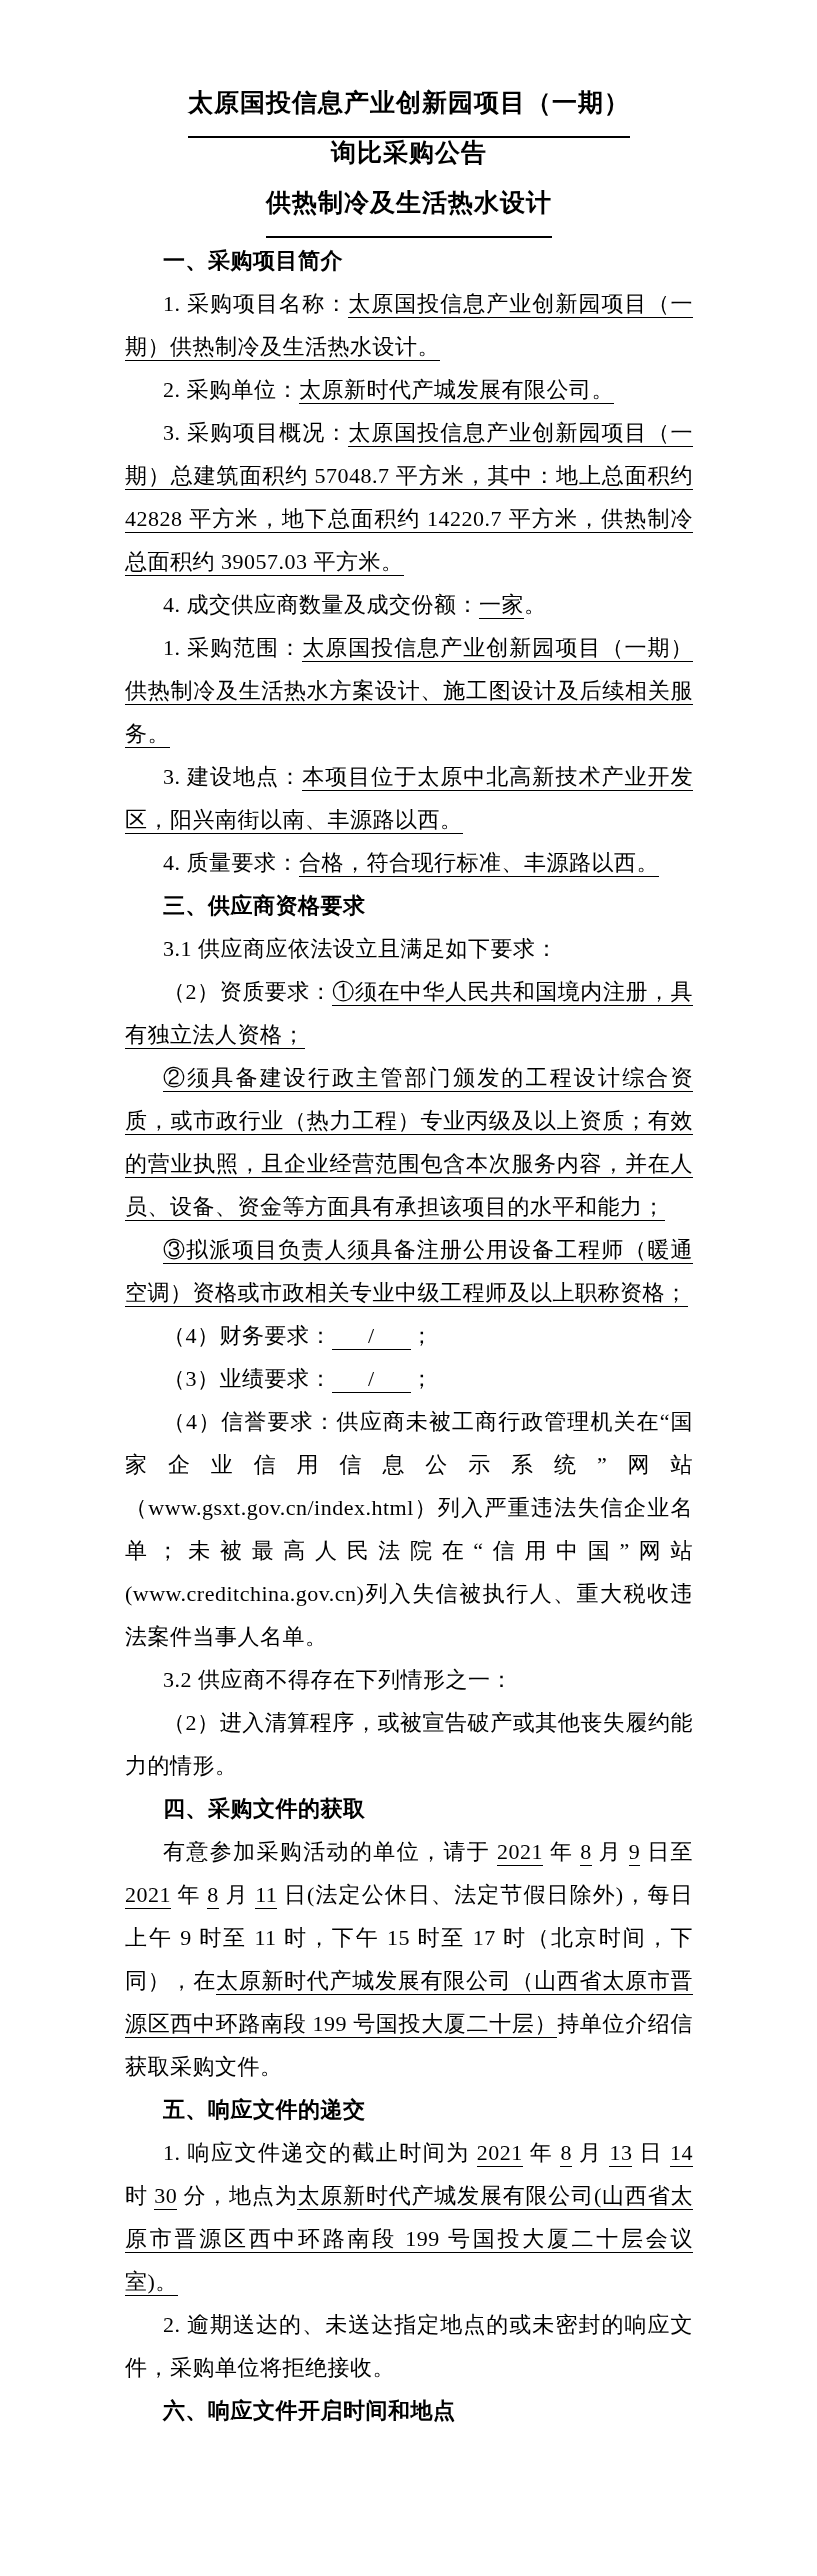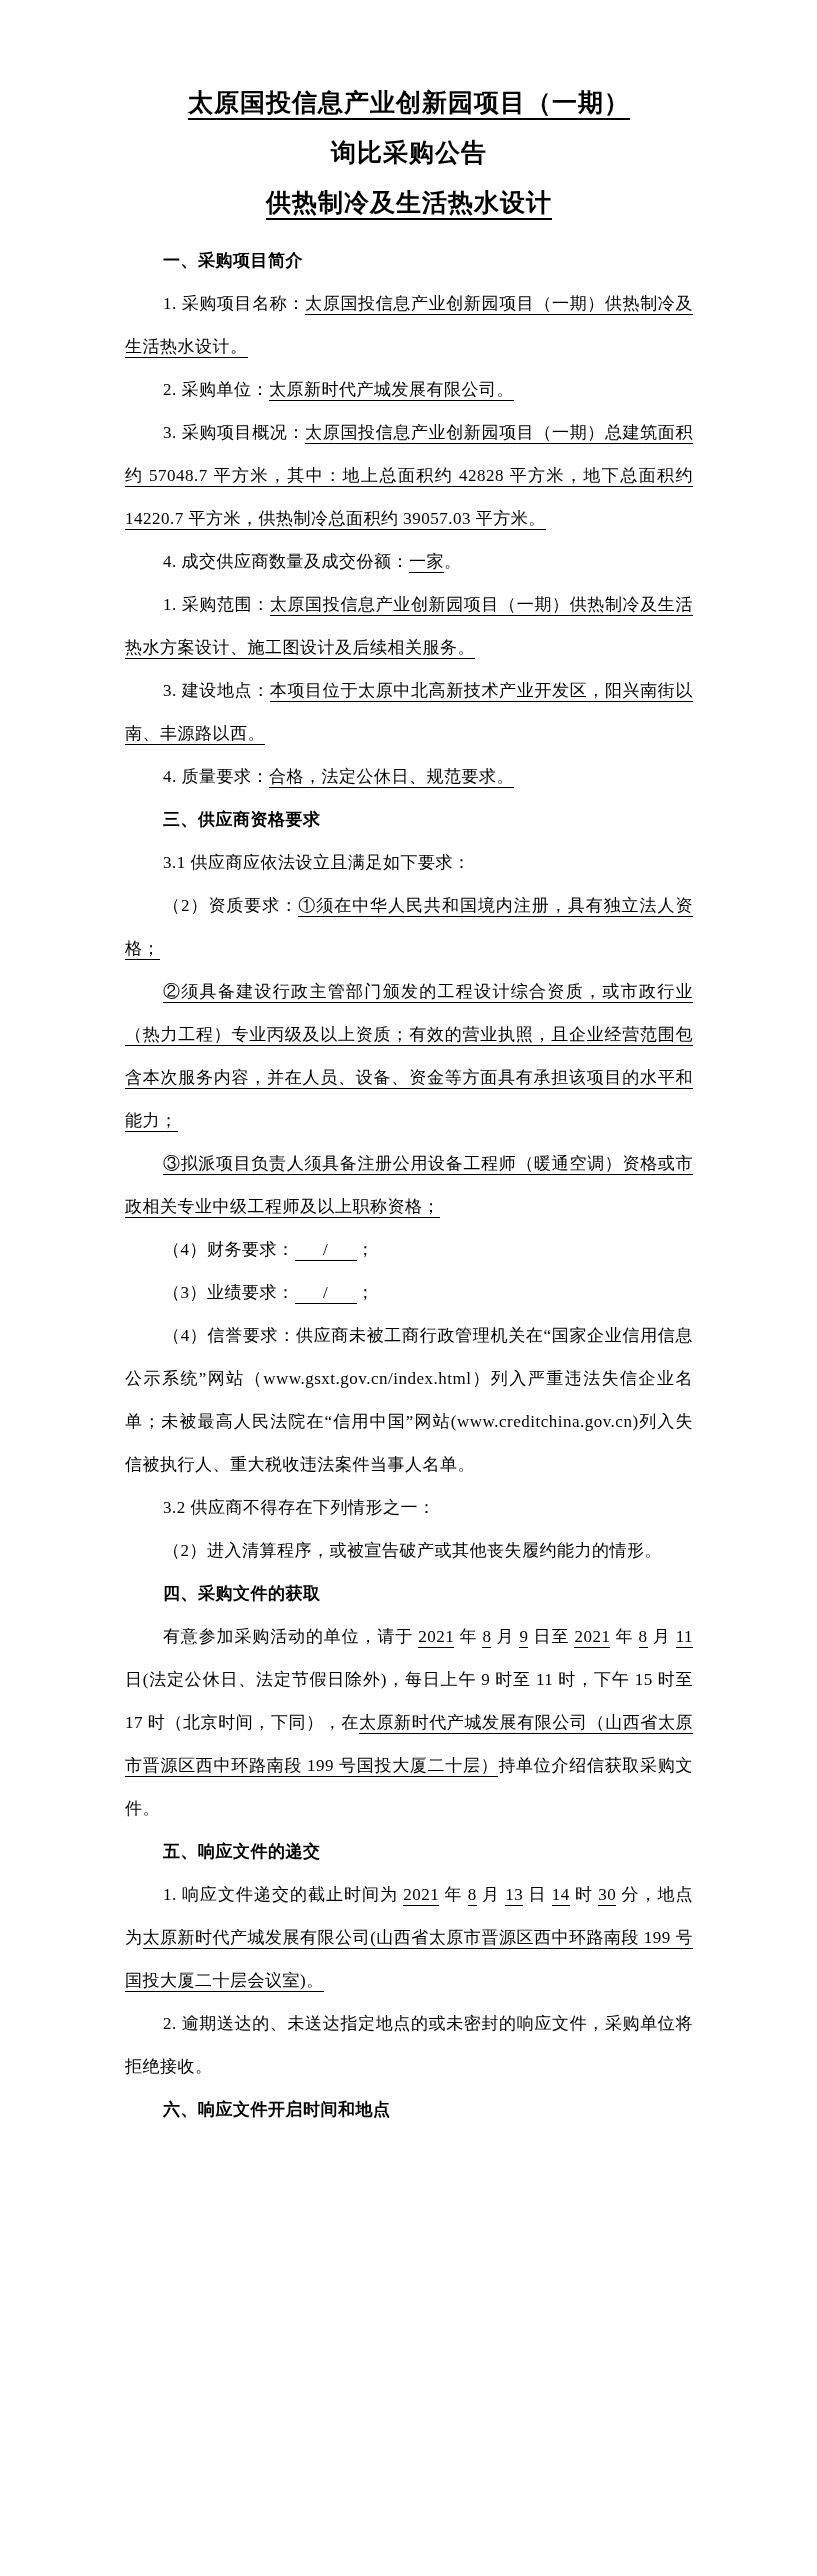--- a/index.html
+++ b/index.html
@@ -24,28 +24,28 @@
   }
   .title-line {
     font-size: 25px;
     font-weight: bold;
     line-height: 50px;
     letter-spacing: 1px;
     margin: 0;
   }
   .title-u {
     border-bottom: 2.1px solid #000;
-    padding-bottom: 2px;
+    padding-bottom: 20px;
   }
   .doc-body {
     margin-top: 11.3px;
   }
   .doc-body p {
     margin: 0;
-    font-size: 17px;
+    font-size: 22px;
     line-height: 43px;
     text-indent: 38px;
     text-align: justify;
     letter-spacing: 0.5px;
   }
   .doc-body p.heading {
     font-weight: bold;
     text-align: left;
   }
   .doc-body span.u {
@@ -63,21 +63,21 @@
     <div class="title-line"><span class="title-u">供热制冷及生活热水设计</span></div>
   </div>
   <div class="doc-body">
       <p class="heading"><span class="plain">一、采购项目简介</span></p>
       <p class="para"><span class="plain">1. 采购项目名称：</span><span class="u">太原国投信息产业创新园项目（一期）供热制冷及生活热水设计。</span></p>
       <p class="para"><span class="plain">2. 采购单位：</span><span class="u">太原新时代产城发展有限公司。</span></p>
       <p class="para"><span class="plain">3. 采购项目概况：</span><span class="u">太原国投信息产业创新园项目（一期）总建筑面积约 57048.7 平方米，其中：地上总面积约 42828 平方米，地下总面积约 14220.7 平方米，供热制冷总面积约 39057.03 平方米。</span></p>
       <p class="para"><span class="plain">4. 成交供应商数量及成交份额：</span><span class="u">一家</span><span class="plain">。</span></p>
       <p class="para"><span class="plain">1. 采购范围：</span><span class="u">太原国投信息产业创新园项目（一期）供热制冷及生活热水方案设计、施工图设计及后续相关服务。</span></p>
       <p class="para"><span class="plain">3. 建设地点：</span><span class="u">本项目位于太原中北高新技术产业开发区，阳兴南街以南、丰源路以西。</span></p>
-      <p class="para"><span class="plain">4. 质量要求：</span><span class="u">合格，法定公休日、规范要求。</span></p>
+      <p class="para"><span class="plain">4. 质量要求：</span><span class="u">合格，符合现行标准、丰源路以西。</span></p>
       <p class="heading"><span class="plain">三、供应商资格要求</span></p>
       <p class="para"><span class="plain">3.1 供应商应依法设立且满足如下要求：</span></p>
       <p class="para"><span class="plain">（2）资质要求：</span><span class="u">①须在中华人民共和国境内注册，具有独立法人资格；</span></p>
       <p class="para"><span class="u">②须具备建设行政主管部门颁发的工程设计综合资质，或市政行业（热力工程）专业丙级及以上资质；有效的营业执照，且企业经营范围包含本次服务内容，并在人员、设备、资金等方面具有承担该项目的水平和能力；</span></p>
       <p class="para"><span class="u">③拟派项目负责人须具备注册公用设备工程师（暖通空调）资格或市政相关专业中级工程师及以上职称资格；</span></p>
       <p class="para"><span class="plain">（4）财务要求：</span><span class="u">&nbsp;&nbsp;&nbsp;&nbsp;&nbsp;&nbsp;/&nbsp;&nbsp;&nbsp;&nbsp;&nbsp;&nbsp;</span><span class="plain">；</span></p>
       <p class="para"><span class="plain">（3）业绩要求：</span><span class="u">&nbsp;&nbsp;&nbsp;&nbsp;&nbsp;&nbsp;/&nbsp;&nbsp;&nbsp;&nbsp;&nbsp;&nbsp;</span><span class="plain">；</span></p>
       <p class="para"><span class="plain">（4）信誉要求：供应商未被工商行政管理机关在“国家企业信用信息公示系统”网站（www.gsxt.gov.cn/index.html）列入严重违法失信企业名单；未被最高人民法院在“信用中国”网站(www.creditchina.gov.cn)列入失信被执行人、重大税收违法案件当事人名单。</span></p>
       <p class="para"><span class="plain">3.2 供应商不得存在下列情形之一：</span></p>
       <p class="para"><span class="plain">（2）进入清算程序，或被宣告破产或其他丧失履约能力的情形。</span></p>

